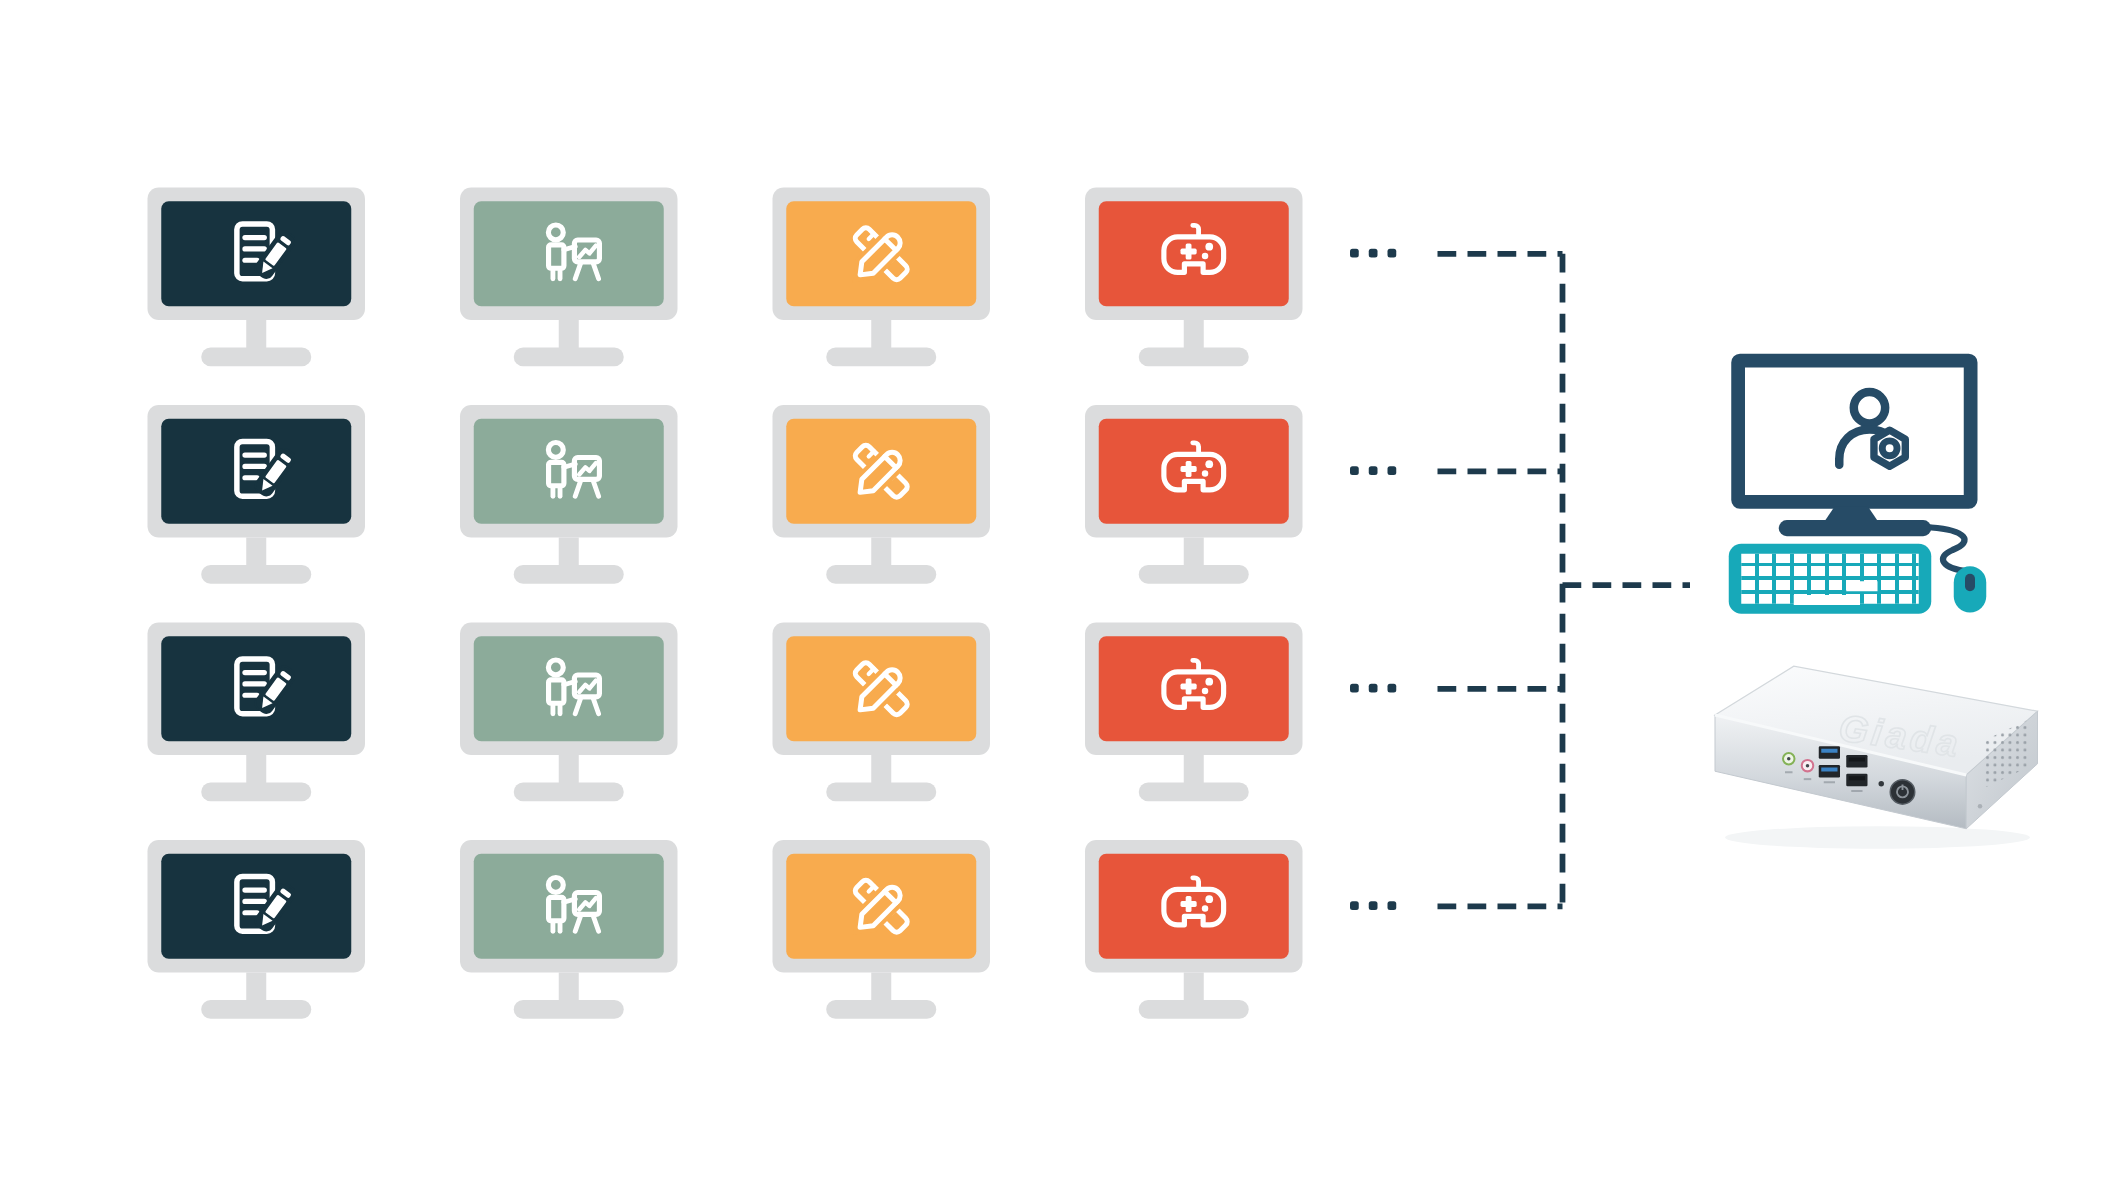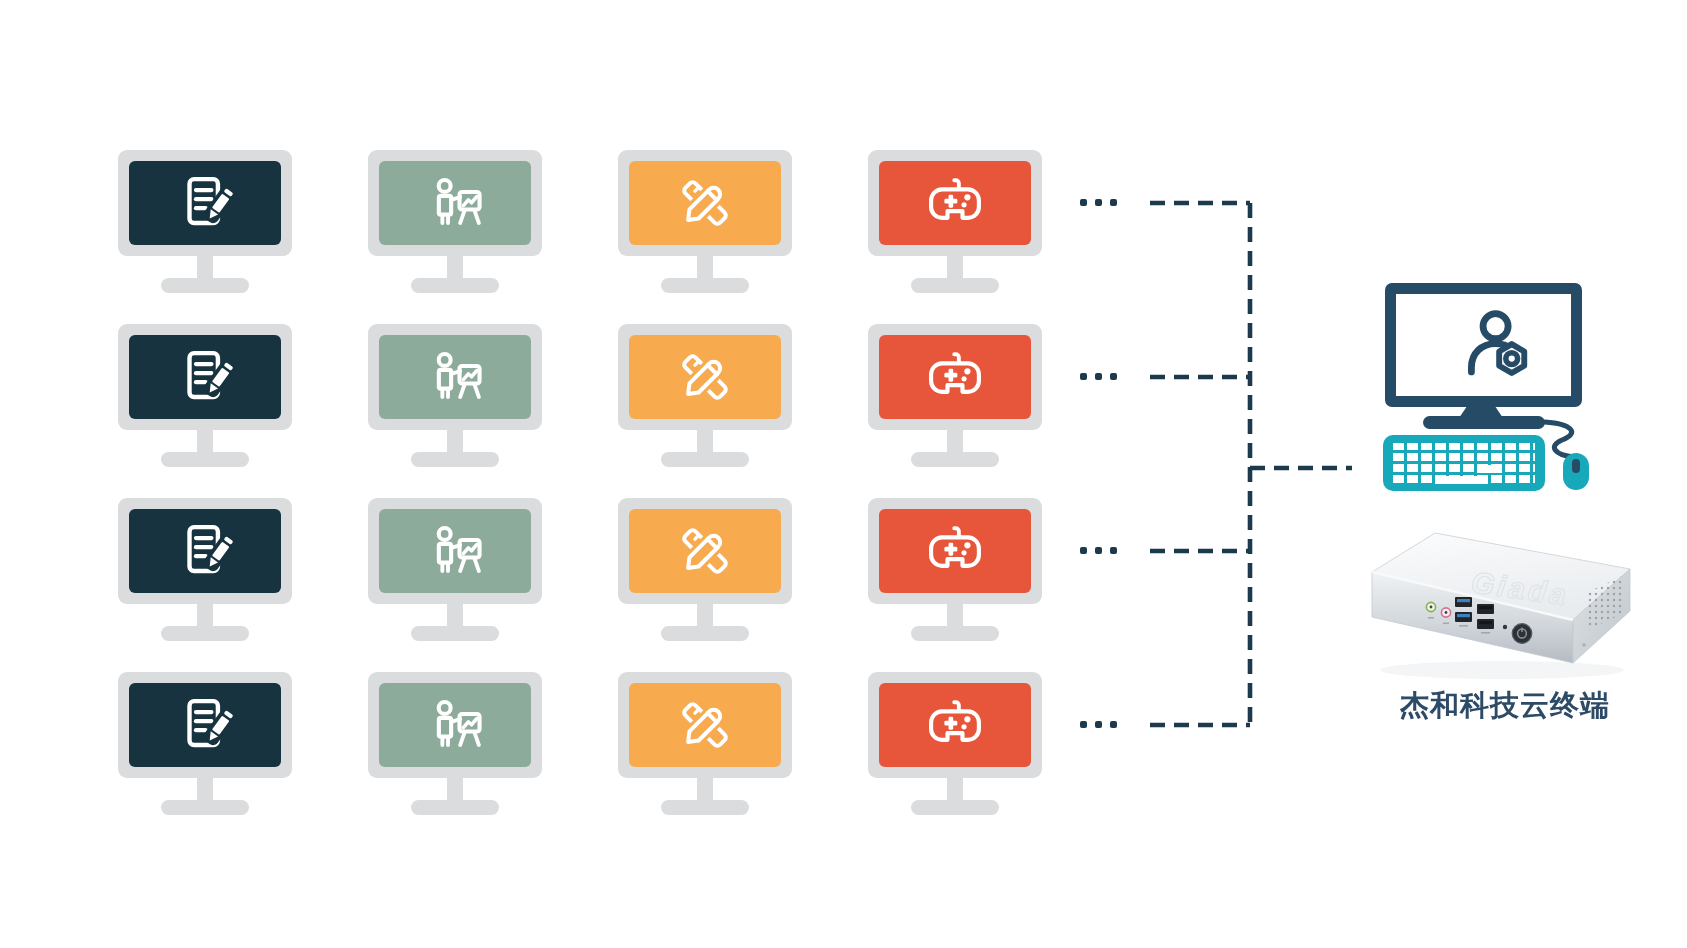--- a/index.html
+++ b/index.html
@@ -407,15 +407,14 @@
     <rect x="99" y="105" width="9" height="1.6" fill="#8e959c" opacity="0.7"></rect>
     <rect x="121" y="112" width="9" height="1.6" fill="#8e959c" opacity="0.7"></rect>
     <circle cx="145" cy="107" r="2.2" fill="#33383d"></circle>
     <circle cx="162" cy="113.5" r="9.8" fill="#2c3136" stroke="#565d64" stroke-width="1.2"></circle>
     <circle cx="162" cy="113.5" r="4.4" fill="none" stroke="#8b9299" stroke-width="1.5"></circle>
     <line x1="162" y1="107.5" x2="162" y2="112" stroke="#8b9299" stroke-width="1.5"></line>
     <polygon points="228,72 262,56 262,94 228,110" fill="url(#vents)"></polygon>
     <circle cx="224" cy="125" r="1.8" fill="#aab0b6"></circle>
   </svg>
 
-  <div class="host-label">杰和科技云终端</div>
 
 </div>
 
 </body></html>

